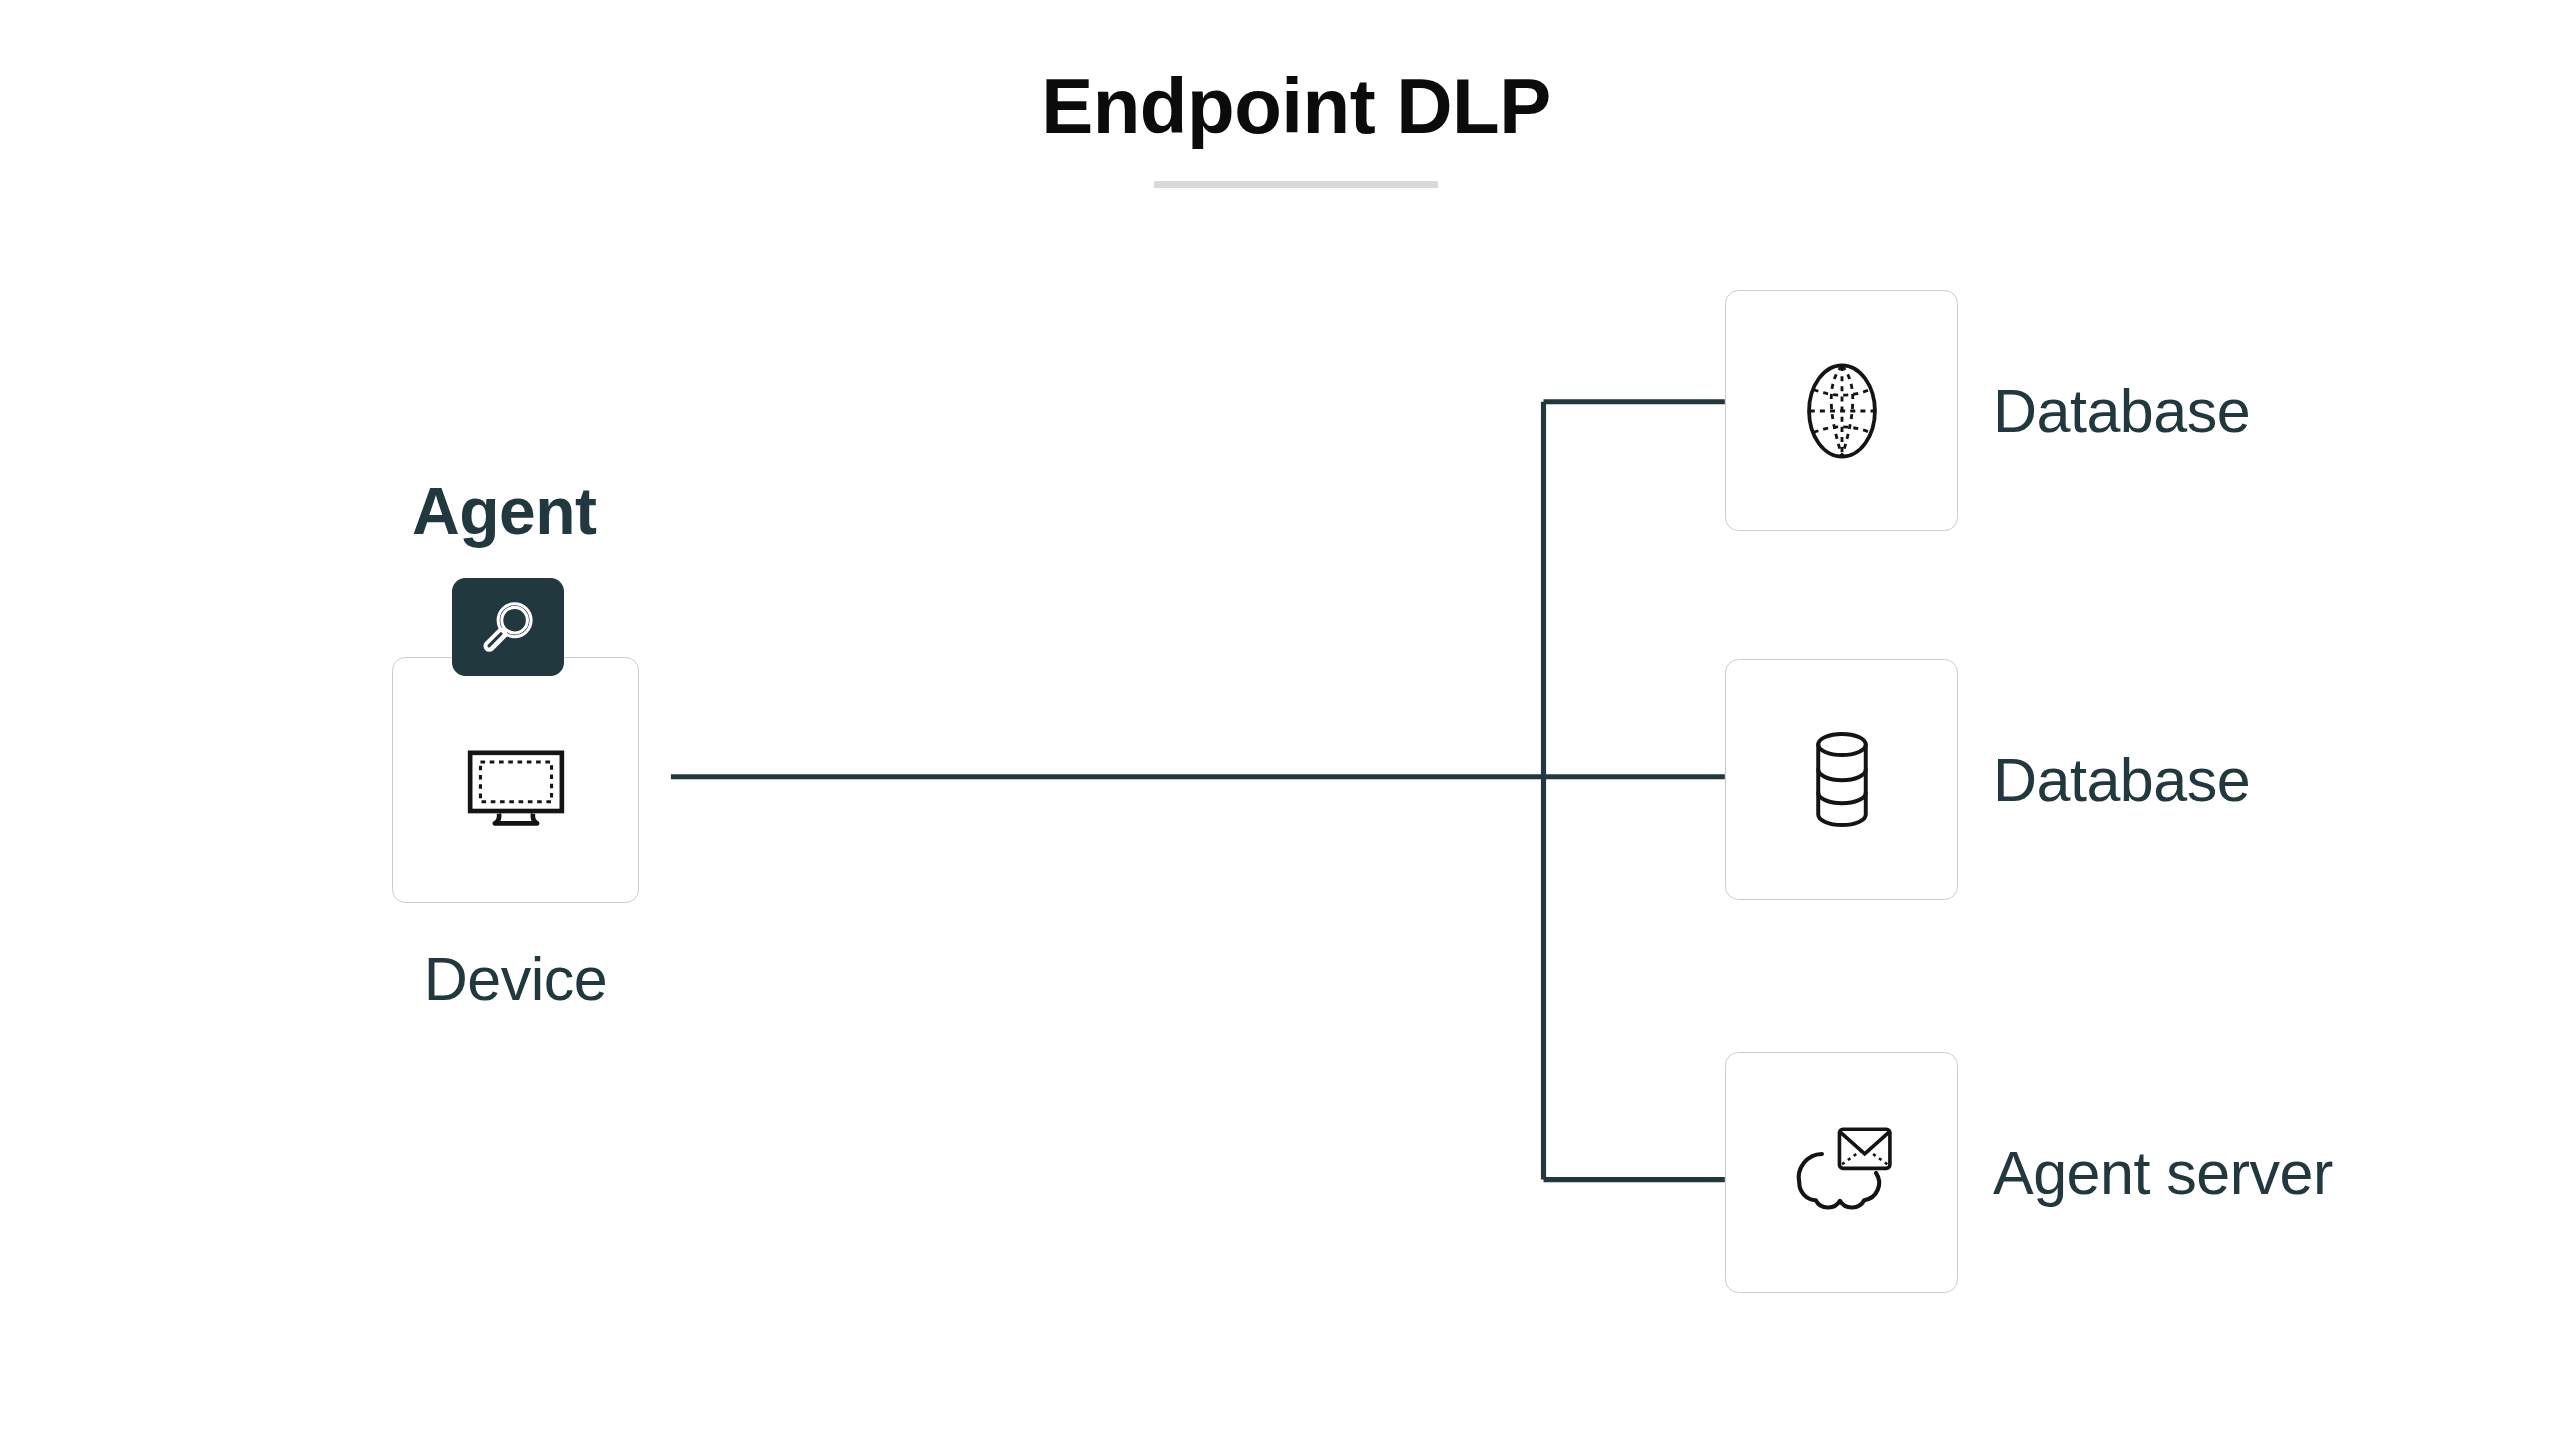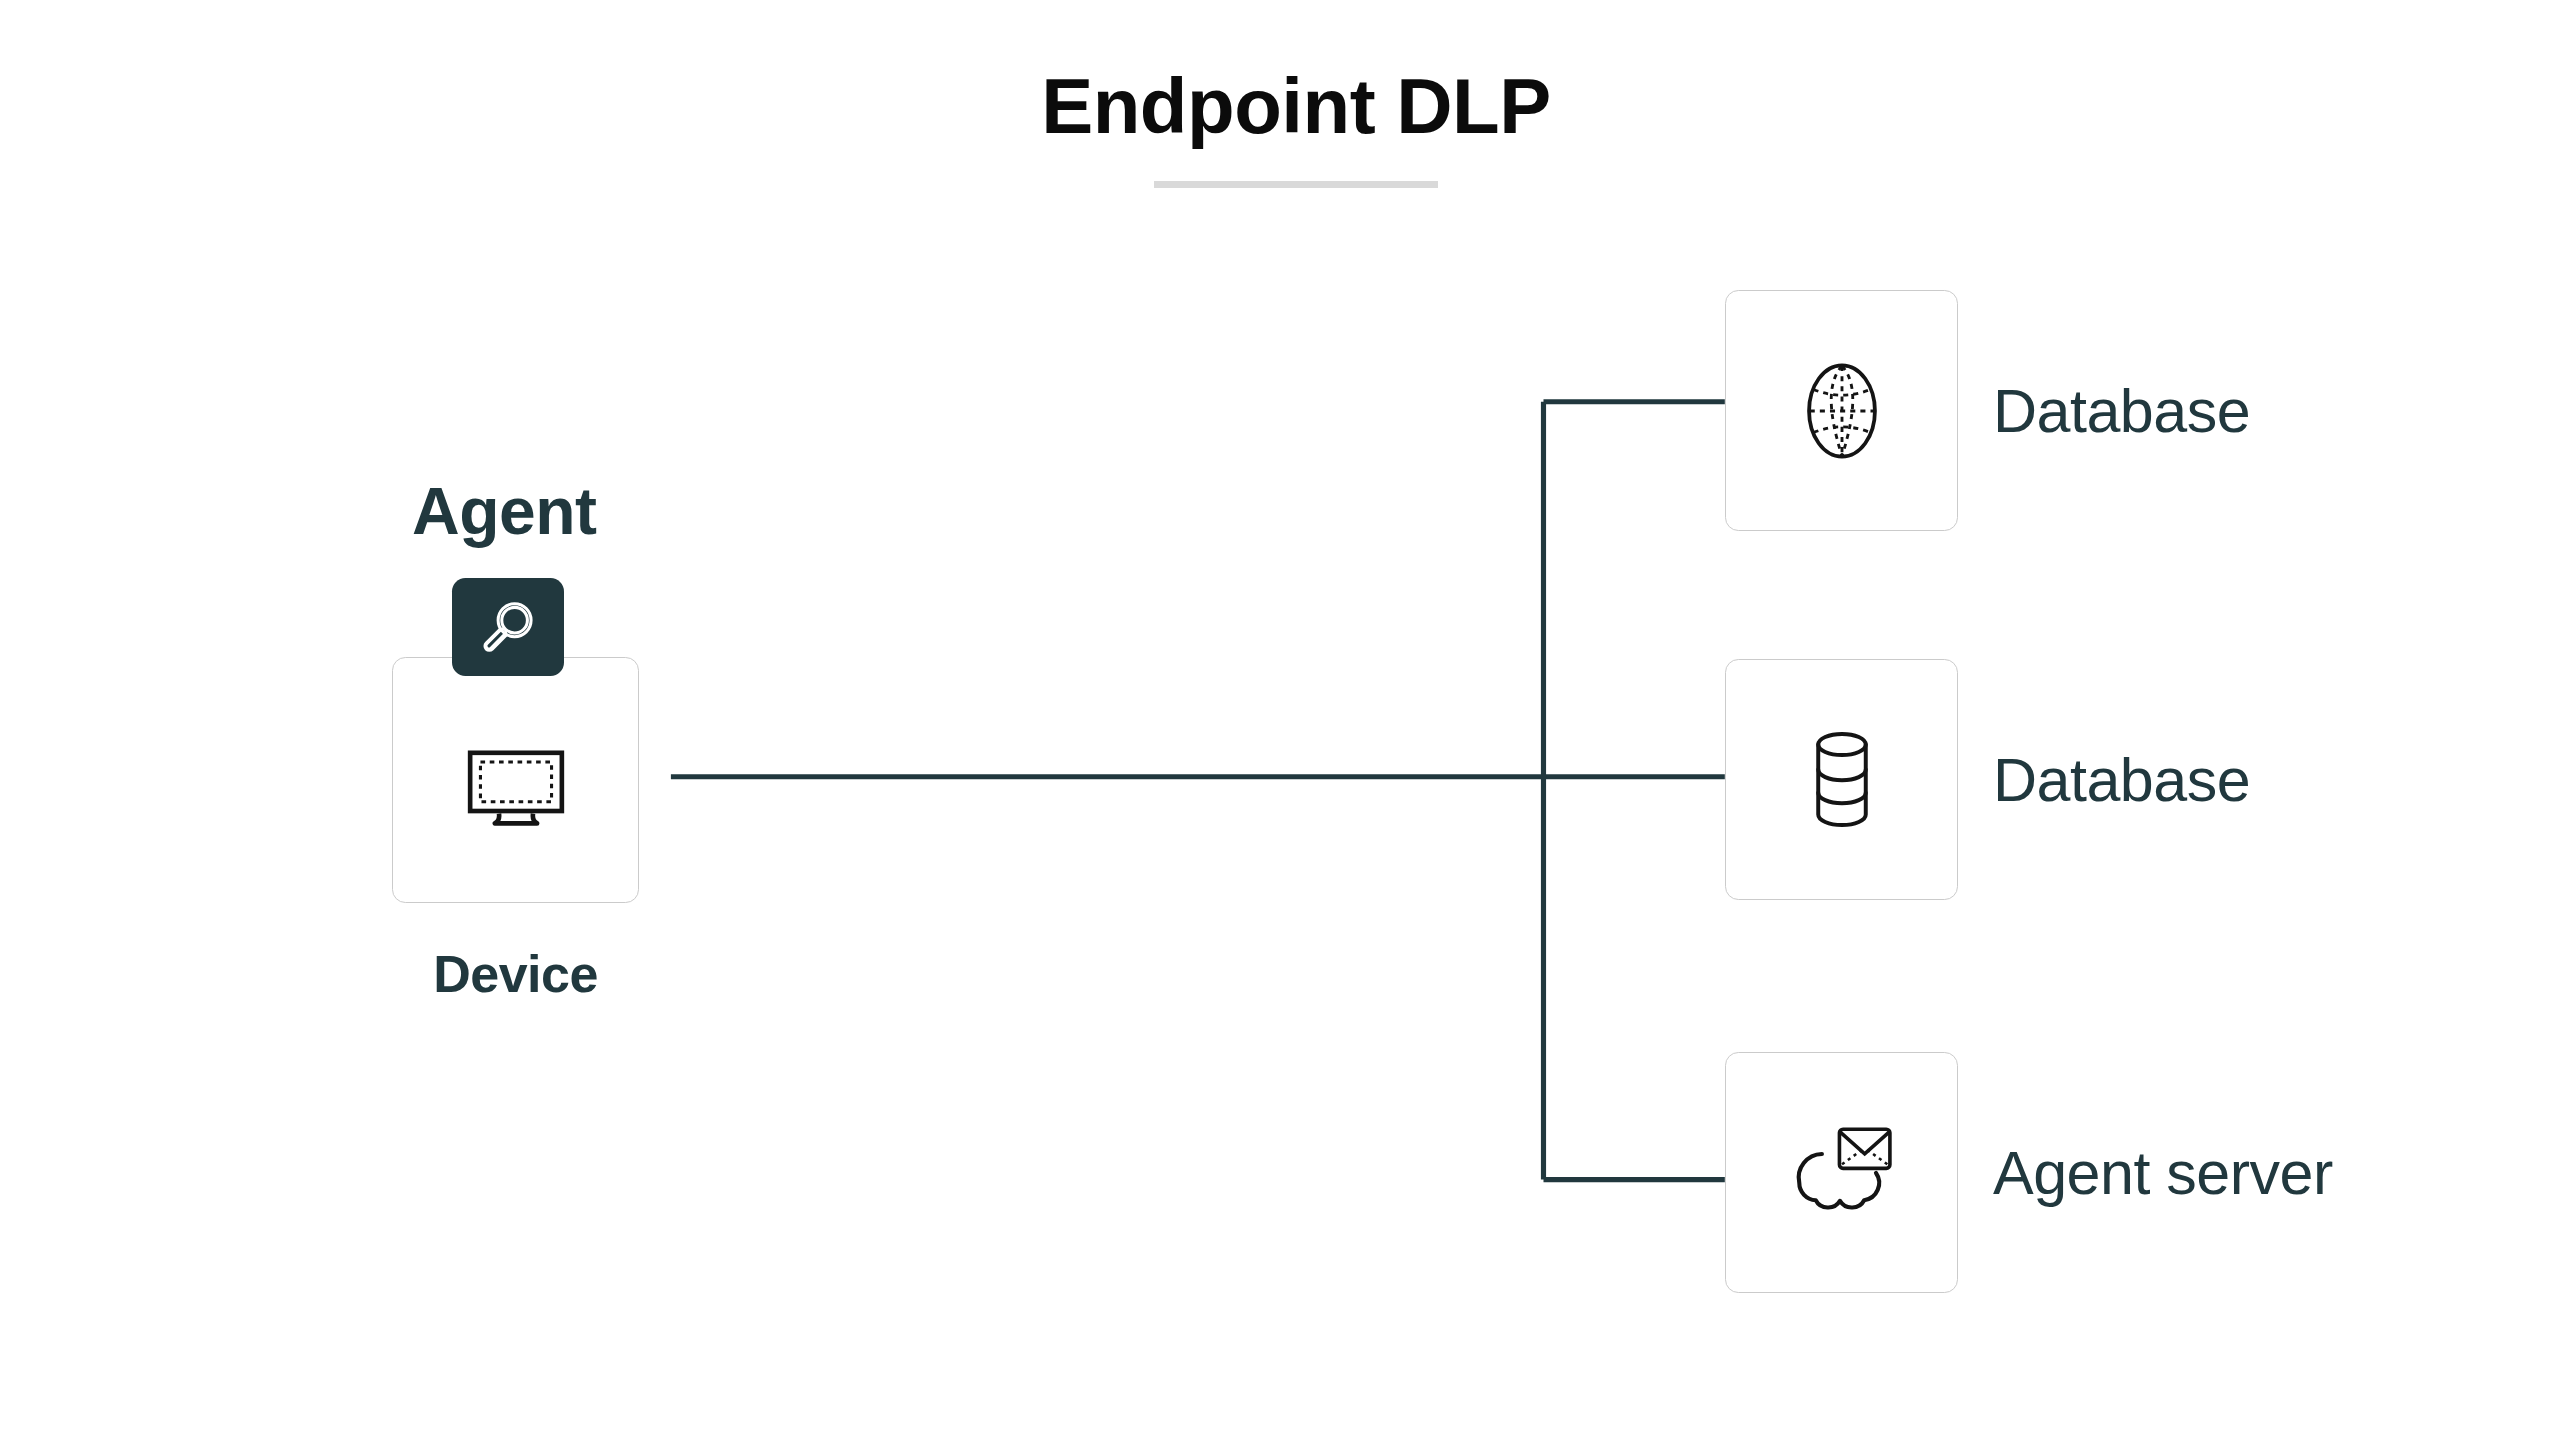--- a/index.html
+++ b/index.html
@@ -68,24 +68,23 @@
   .device-icon{
     position:absolute;
     left:50%;top:52%;
     transform:translate(-50%,-50%);
   }
   .device-label{
     position:absolute;
     left:392px;top:944px;
     width:247px;
     text-align:center;
-    font-size:52px;
+    font-size:61px;
     color:#21383e;
     letter-spacing:-0.5px;
-    font-weight:bold;
   }
 
   
   .rnode{position:absolute;}
   .rnode .card{left:0;top:0;width:233px;height:241px;}
   .rnode .ricon{
     position:absolute;left:0;top:0;width:233px;height:241px;
     display:flex;align-items:center;justify-content:center;
   }
   .rnode .rlabel{

